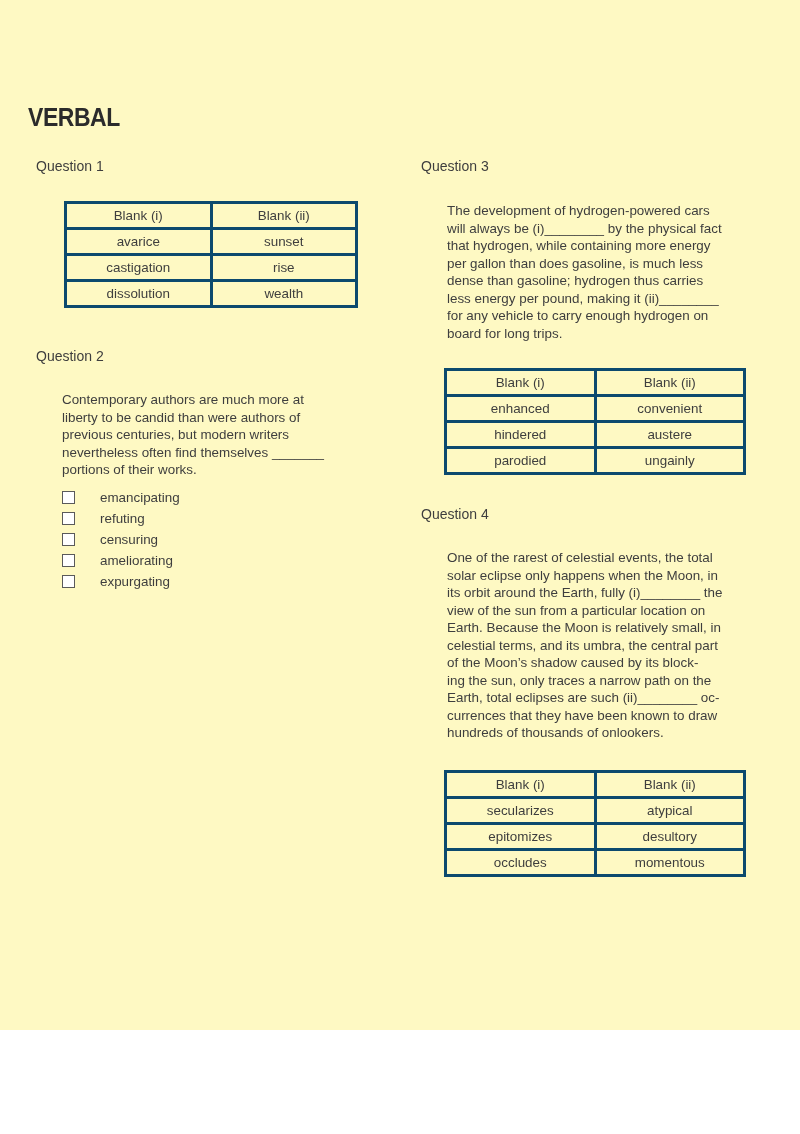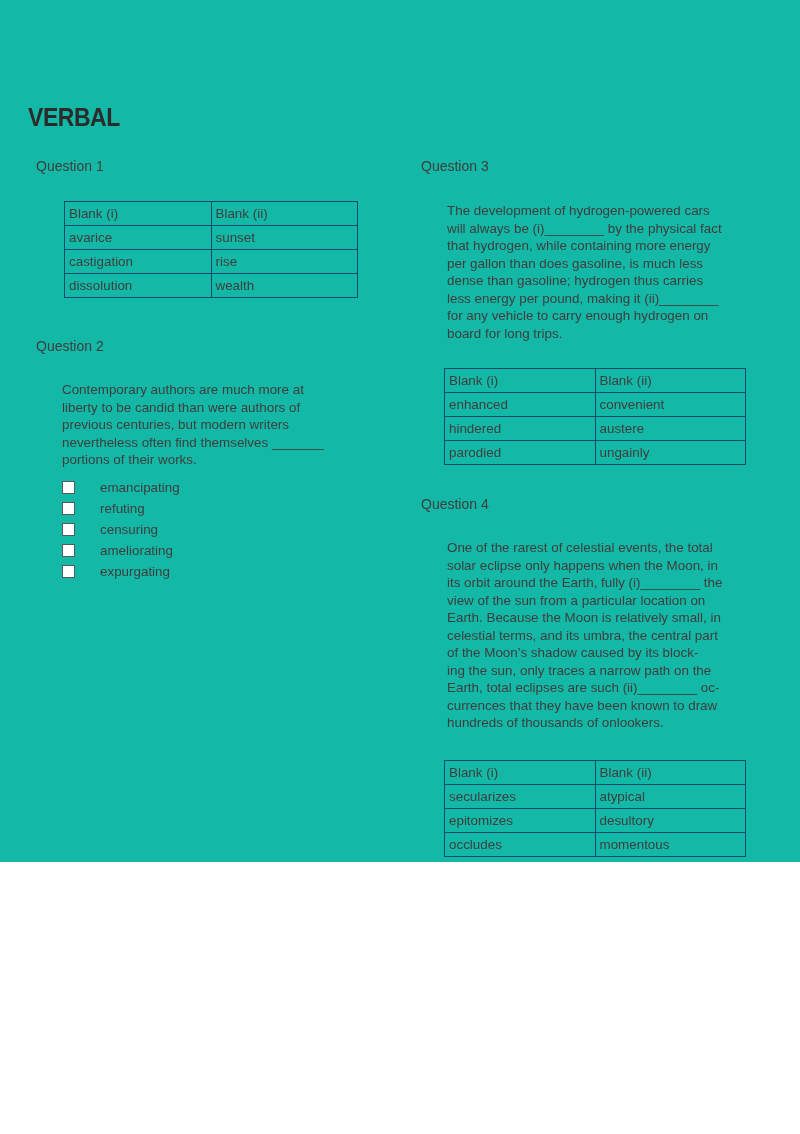--- a/index.html
+++ b/index.html
@@ -5,22 +5,22 @@
   html, body {
     margin: 0;
     padding: 0;
     background: #ffffff;
     font-family: "Liberation Sans", sans-serif;
     color: #3e3e3e;
   }
   .page {
     position: relative;
     width: 800px;
-    height: 862px;
-    background: #14b8a6;
+    height: 1030px;
+    background: #fef9c3;
     overflow: hidden;
   }
   .section-title {
     position: absolute;
     left: 28px;
     top: 103px;
     margin: 0;
     font-size: 25px;
     font-weight: bold;
     letter-spacing: -0.5px;
@@ -56,23 +56,24 @@
     border-collapse: collapse;
     table-layout: fixed;
     margin: 27px 0 0 28px;
     width: 294px;
   }
   .col-right table.answer-table {
     margin-left: 23px;
     width: 302px;
   }
   .answer-table td {
-    border: 1px solid #0c4a6e;
+    border: 3px solid #0c4a6e;
     height: 23px;
     padding: 0 4px;
+    text-align: center;
     font-size: 13.4px;
     color: #3e3e3e;
   }
   .mt-table-q3 { margin-top: 26px !important; }
   .mt-table-q4 { margin-top: 28px !important; }
 
   .options {
     margin: 8px 0 0 26px;
   }
   .option-row {

